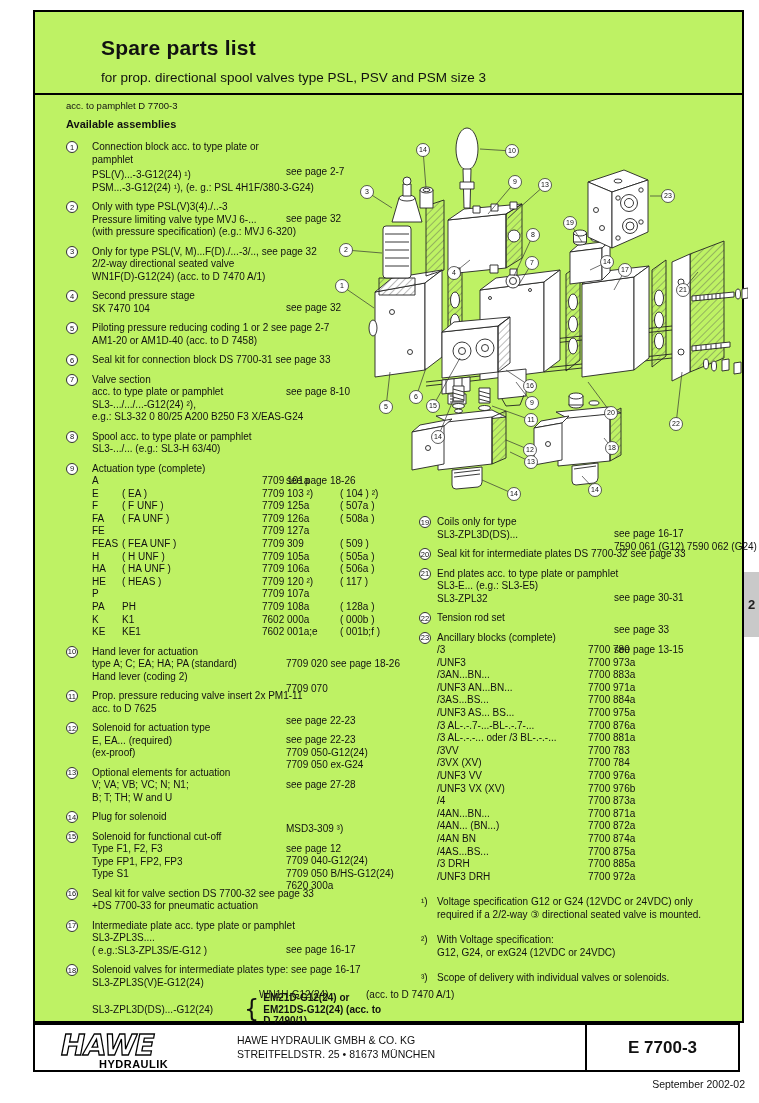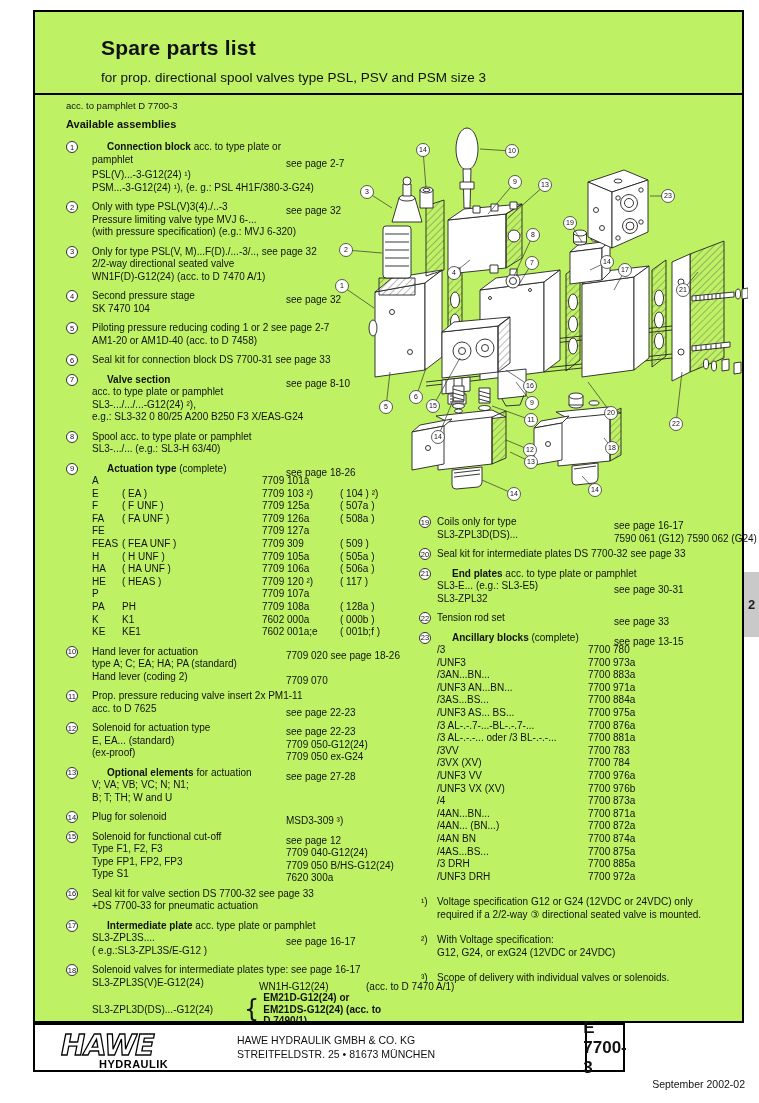--- a/index.html
+++ b/index.html
@@ -11,33 +11,33 @@
   .pamphlet{position:absolute;left:66px;top:100px;font-size:9.5px;}
   .heading{position:absolute;left:66px;top:118px;font-size:11px;font-weight:bold;}
   .col{position:absolute;font-size:10px;}
   #left-items{left:66px;top:141px;width:316px;}
   #right-col{left:419px;top:516px;width:322px;}
   .item{position:relative;margin-bottom:7px;}
   #left-items .item{padding-left:26px;}
   #right-col .item{padding-left:18px;}
   .num{position:absolute;left:0;top:0;width:12px;height:12px;border:1px solid #333;border-radius:50%;font-size:7.5px;display:flex;align-items:center;justify-content:center;background:#fff;box-sizing:border-box;}
   .ln{position:relative;line-height:12.5px;white-space:nowrap;}
-  .b{font-weight:bold;margin-left:15px;}
-  .tab{position:absolute;top:4px;white-space:nowrap;padding-left:26px;}
+  .b{font-weight:normal;}
+  .tab{position:absolute;top:12px;white-space:nowrap;padding-left:26px;}
   .acttable{display:grid;grid-template-columns:30px 140px 78px auto;line-height:12.6px;white-space:nowrap;}
   .anctable{display:grid;grid-template-columns:151px auto;line-height:12.6px;white-space:nowrap;}
   .bracerow{display:flex;align-items:center;margin-top:3px;}
   .braceleft{width:152px;flex:none;}
   .bracechar{font-size:24px;font-weight:400;font-family:"DejaVu Sans",sans-serif;margin:0 4px 0 0;line-height:24px;}
   .bracelines{line-height:11.5px;font-weight:bold;}
   .fn{position:relative;padding-left:18px;margin-top:13px;line-height:12.5px;}
   .fn .m{position:absolute;left:2px;top:0;}
   #diagram{position:absolute;left:330px;top:120px;}
   .pagetab{position:absolute;left:744px;top:572px;width:15px;height:65px;background:#c9c9c9;display:flex;align-items:center;justify-content:center;font-size:13px;font-weight:bold;color:#222;}
-  .footer{position:absolute;left:33px;top:1023px;width:592px;height:49px;border:2px solid #000;box-sizing:border-box;background:#fff;}
+  .footer{position:absolute;left:33px;top:1023px;width:707px;height:49px;border:2px solid #000;box-sizing:border-box;background:#fff;}
   .flogo{position:absolute;left:24px;top:4px;}
   .fcompany{position:absolute;left:202px;top:8px;font-size:10.5px;line-height:14px;}
   .fdivider{position:absolute;left:550px;top:0;bottom:0;width:2px;background:#000;}
   .fdoc{position:absolute;left:552px;right:0;top:0;bottom:0;display:flex;align-items:center;justify-content:center;font-size:17px;font-weight:bold;}
   .date{position:absolute;right:14px;top:1078px;font-size:10.5px;}
 </style>
 </head>
 <body>
 
 <div class="frame">
@@ -159,21 +159,21 @@
       <div class="ln"><span>Hand lever (coding 2)</span><span class="tab" style="left: 168px;">7709 070</span></div>
     </div>
     <div class="item">
       <span class="num">11</span>
       <div class="ln"><span>Prop. pressure reducing valve insert 2x PM1-11</span></div>
       <div class="ln"><span>acc. to D 7625</span><span class="tab" style="left: 168px;">see page 22-23</span></div>
     </div>
     <div class="item">
       <span class="num">12</span>
       <div class="ln"><span>Solenoid for actuation type</span><span class="tab" style="left: 168px;">see page 22-23</span></div>
-      <div class="ln"><span>E, EA... (standard)</span><span class="tab" style="left: 168px;">7709 050-G12(24)</span></div>
+      <div class="ln"><span>E, EA... (required)</span><span class="tab" style="left: 168px;">7709 050-G12(24)</span></div>
       <div class="ln"><span>(ex-proof)</span><span class="tab" style="left: 168px;">7709 050 ex-G24</span></div>
     </div>
     <div class="item">
       <span class="num">13</span>
       <div class="ln"><span class="b">Optional elements</span><span> for actuation</span><span class="tab" style="left: 168px;">see page 27-28</span></div>
       <div class="ln"><span>V; VA; VB; VC; N; N1;</span></div>
       <div class="ln"><span>B; T; TH; W and U</span></div>
     </div>
     <div class="item">
       <span class="num">14</span>

